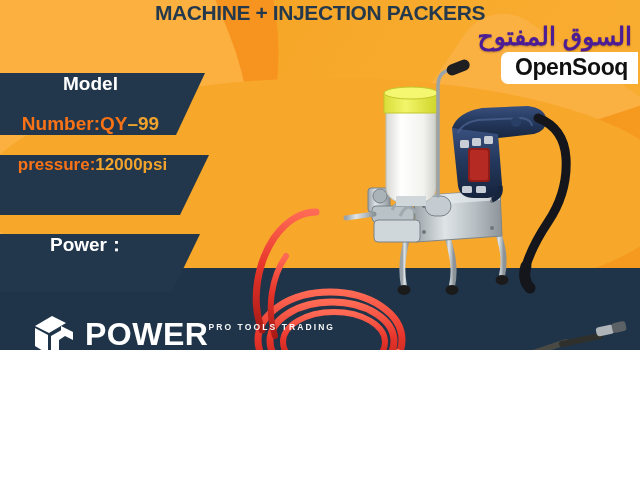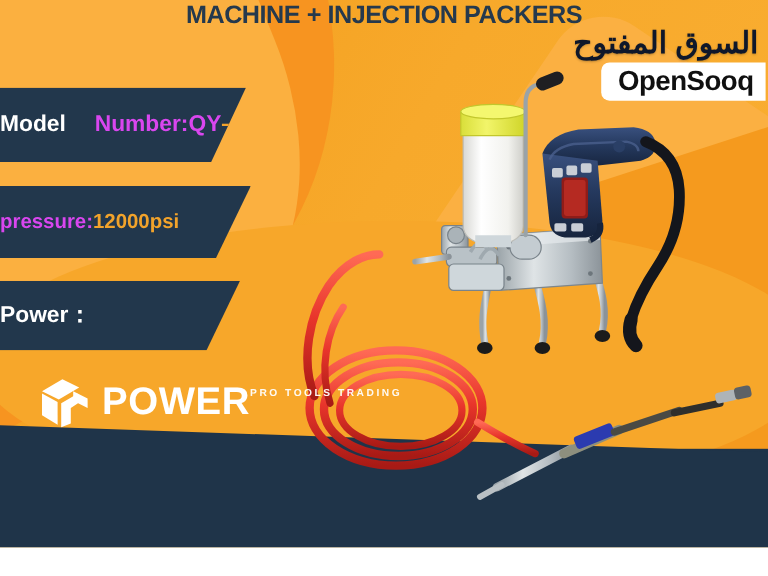--- a/index.html
+++ b/index.html
@@ -3,21 +3,21 @@
 <meta charset="utf-8">
 <style>
   * { margin:0; padding:0; box-sizing:border-box; }
   html, body {
     width:640px; height:480px;
     font-family:"Liberation Sans", sans-serif;
     overflow:hidden;
   }
   #ad {
     position:relative;
-    width:640px; height:456px;
+    width:640px; height:350px;
     background:#F5A623;
     overflow:hidden;
   }
 
   
   .bg-base {
     position:absolute; inset:0;
     background:linear-gradient(120deg,#F39C1A 0%,#F7A92B 45%,#FAAF33 100%);
   }
   .bg-swoosh-left {
@@ -77,21 +77,21 @@
     z-index:8;
     white-space:nowrap;
   }
 
   
   .wm {
     position:absolute; right:2px; top:24px;
     z-index:20; text-align:right;
   }
   .wm-ar {
-    color:#0f172a;
+    color:#4c1d95;
     font-size:25px;
     font-weight:bold;
     line-height:1;
     direction:rtl;
     text-shadow:0 1px 2px rgba(0,0,0,.25);
     padding-right:6px;
   }
   .wm-box {
     margin-top:3px;
     background:#ffffff;
@@ -105,35 +105,35 @@
     font-weight:bold;
     letter-spacing:-0.4px;
     text-align:right;
   }
 
   
   .badge {
     position:absolute; left:0;
     background:#22374C;
     color:#fff;
-    display:flex; 
+    display:flex; flex-direction:column;
     align-items:center; justify-content:space-between;
     z-index:9;
     line-height:1.16;
     font-weight:bold;
   }
   .badge.b1 { top:73px;  width:205px; height:62px; font-size:19px;
               clip-path:polygon(0 0, 205px 0, 176px 62px, 0 62px); }
   .badge.b2 { top:155px; width:209px; height:60px; font-size:17px;
               clip-path:polygon(0 0, 209px 0, 180px 60px, 0 60px); }
   .badge.b3 { top:234px; width:200px; height:58px; font-size:19px;
               clip-path:polygon(0 0, 200px 0, 172px 58px, 0 58px); }
   .badge .ln { white-space:nowrap; padding-right:24px; }
   .hl { color:#F2A32B; }
-  .wt { color:#d946ef; }
+  .wt { color:#f97316; }
 
   
   .brand {
     position:absolute; left:32px; top:312px;
     display:flex; align-items:center; gap:9px;
     z-index:9;
   }
   .brand-mark { width:44px; height:46px; flex:0 0 auto; }
   .brand-txt { display:flex; flex-direction:row; }
   .brand-name {

